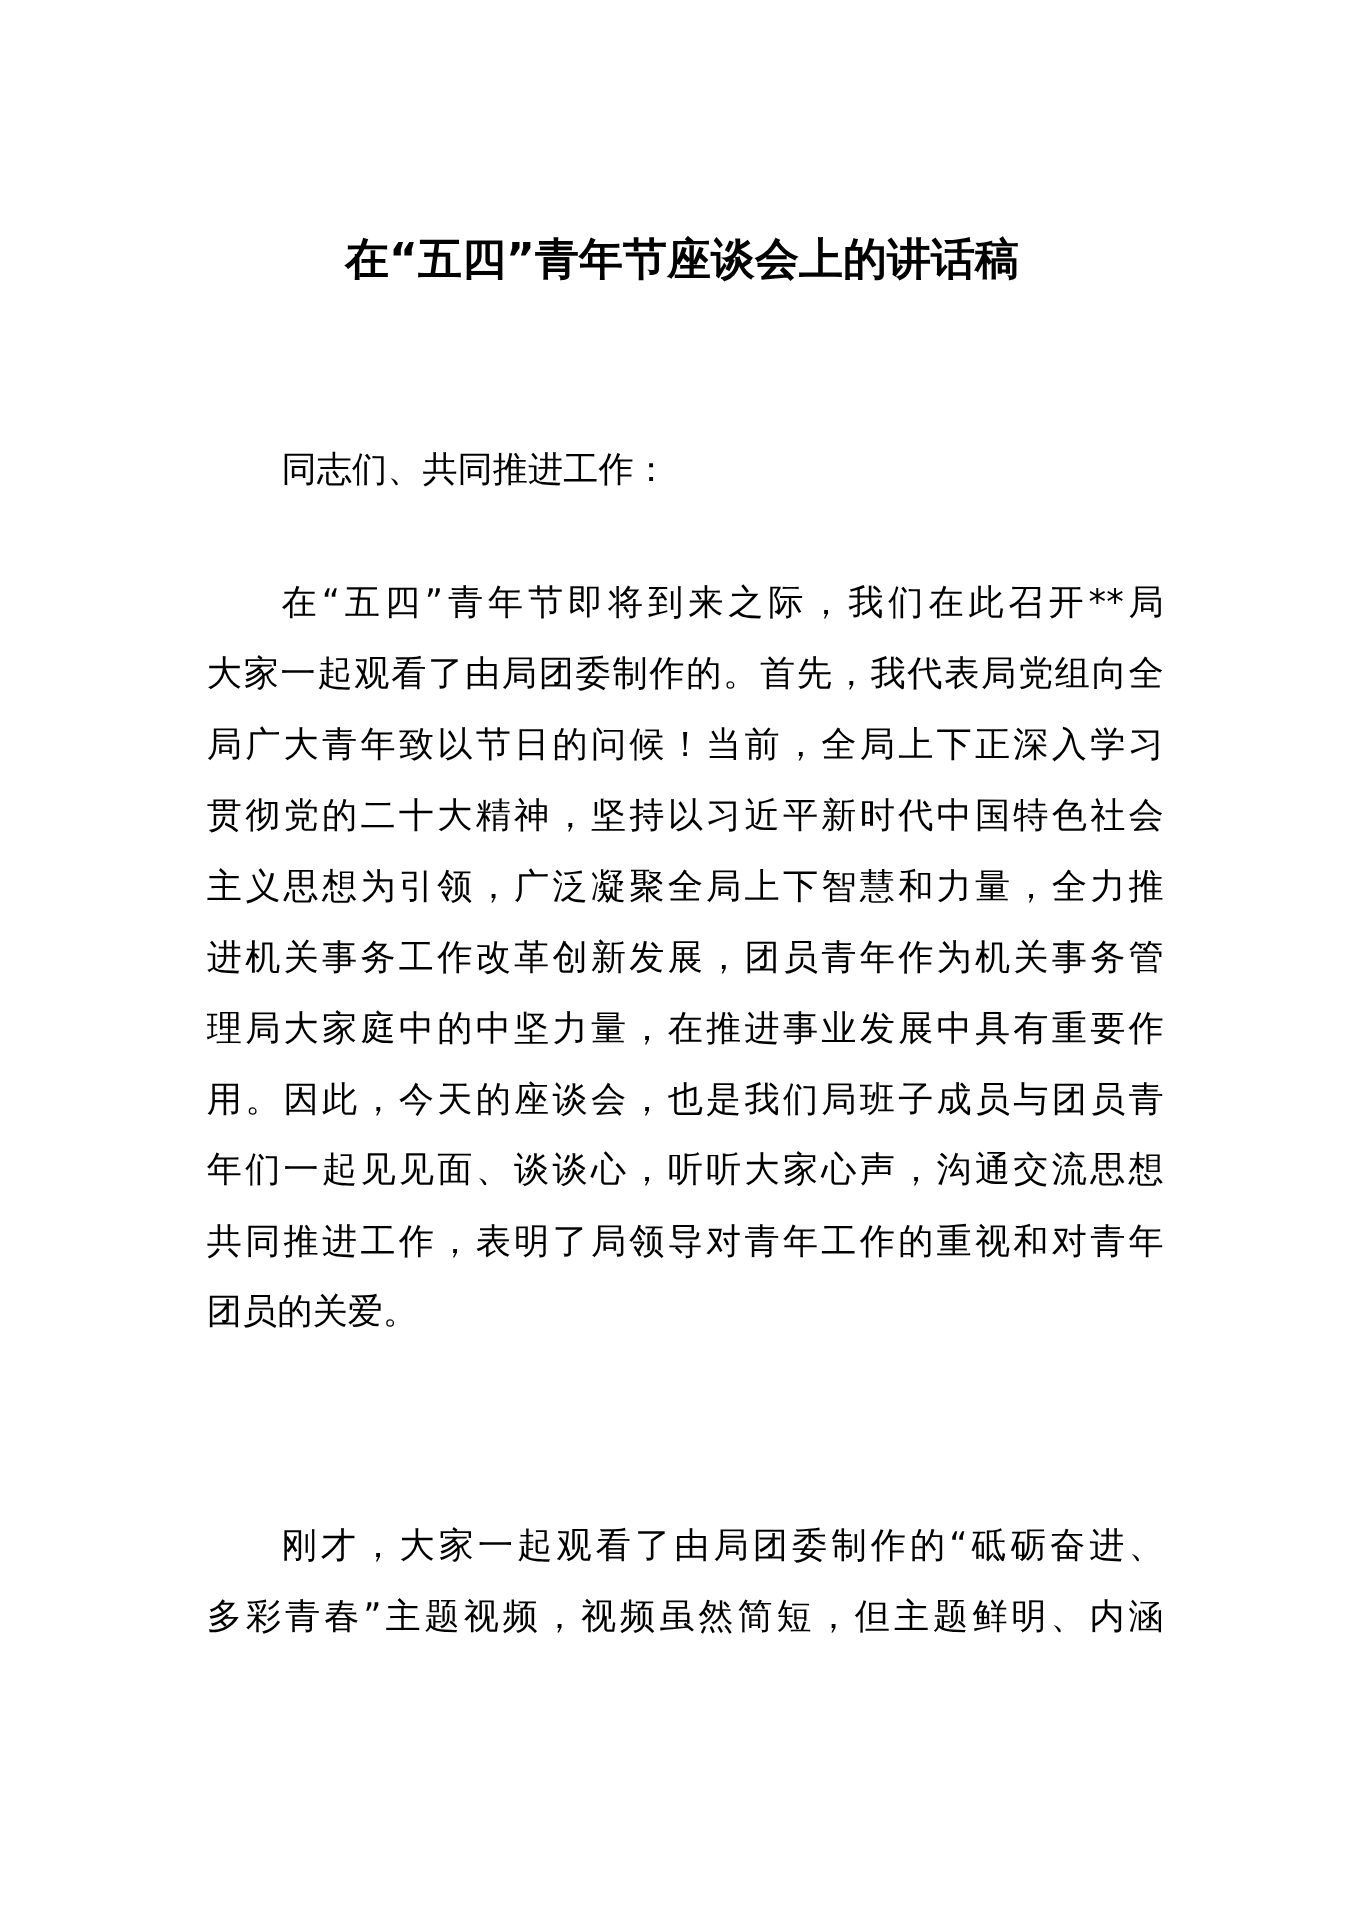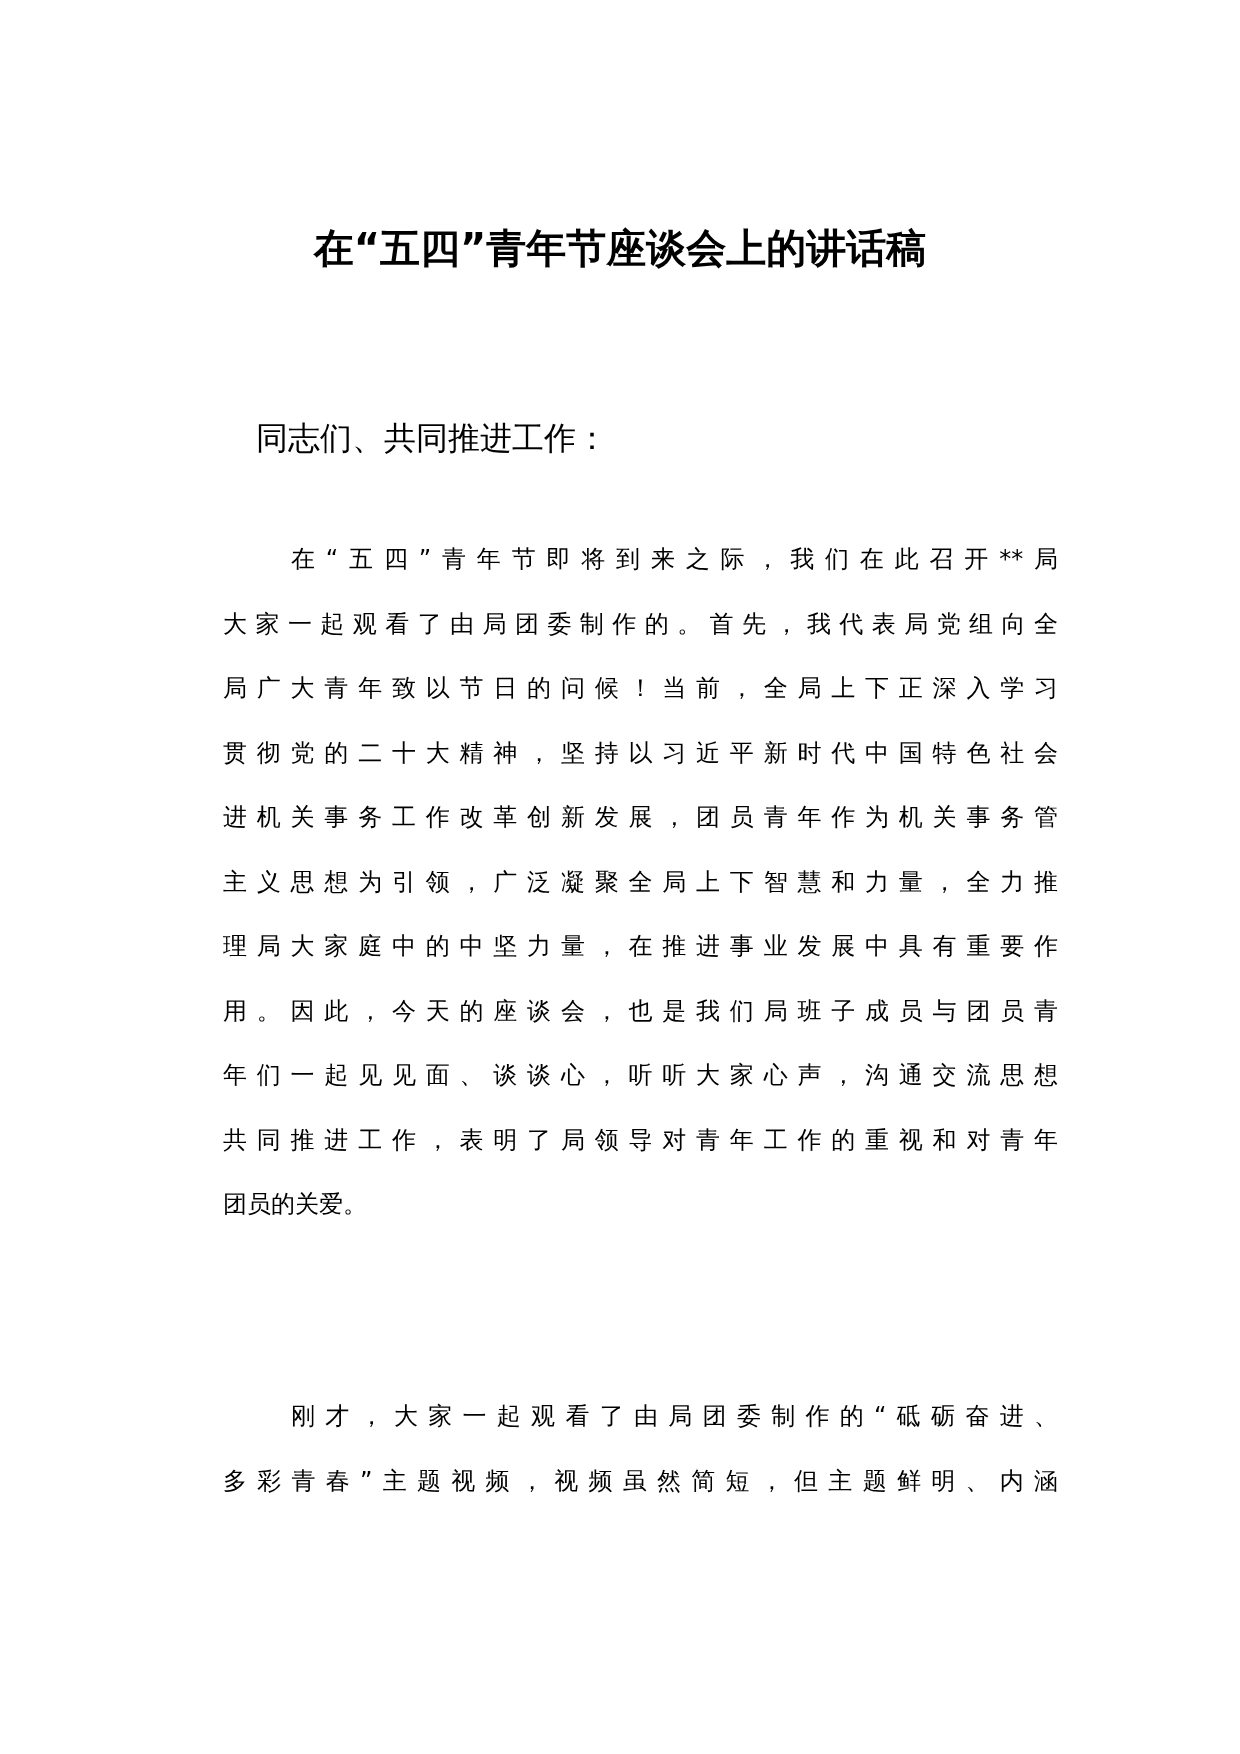--- a/index.html
+++ b/index.html
@@ -11,21 +11,21 @@
       width: 1240px;
       height: 1754px;
       position: relative;
       overflow: hidden;
       font-family: "DejaVu Sans", "Liberation Sans", sans-serif;
       color: #000000;
     }
     .page {
       position: absolute;
       left: 0;
-      top: 12px;
+      top: 0;
       width: 1240px;
       height: 1379px;
     }
     .title {
       position: absolute;
       left: 0;
       top: 208px;
       width: 1240px;
       text-align: center;
       font-size: 40px;
@@ -44,27 +44,26 @@
       white-space: nowrap;
     }
     .para {
       position: absolute;
       left: 188px;
       width: 870px;
       margin: 0;
     }
     .line {
       display: block;
-      font-size: 24px;
+      font-size: 32px;
       line-height: 64.5px;
       height: 64.5px;
       white-space: nowrap;
       text-align: justify;
       text-align-last: justify;
-      margin-left: 35px;
     }
     .line.first {
       padding-left: 68px;
     }
     .line.last {
       text-align-last: left;
     }
     #para-1 { top: 515px; }
     #para-2 { top: 1372px; }
   </style>
@@ -75,22 +74,22 @@
 
   <h1 class="title">在“五四”青年节座谈会上的讲话稿</h1>
 
   <p class="salutation">同志们、共同推进工作：</p>
 
   <div class="para" id="para-1">
     <span class="line first">在“五四”青年节即将到来之际，我们在此召开**局</span>
     <span class="line">大家一起观看了由局团委制作的。首先，我代表局党组向全</span>
     <span class="line">局广大青年致以节日的问候！当前，全局上下正深入学习</span>
     <span class="line">贯彻党的二十大精神，坚持以习近平新时代中国特色社会</span>
+    <span class="line">主义思想为引领，广泛凝聚全局上下智慧和力量，全力推</span>
     <span class="line">进机关事务工作改革创新发展，团员青年作为机关事务管</span>
-    <span class="line">主义思想为引领，广泛凝聚全局上下智慧和力量，全力推</span>
     <span class="line">理局大家庭中的中坚力量，在推进事业发展中具有重要作</span>
     <span class="line">用。因此，今天的座谈会，也是我们局班子成员与团员青</span>
     <span class="line">年们一起见见面、谈谈心，听听大家心声，沟通交流思想</span>
     <span class="line">共同推进工作，表明了局领导对青年工作的重视和对青年</span>
     <span class="line last">团员的关爱。</span>
   </div>
 
   <div class="para" id="para-2">
     <span class="line first">刚才，大家一起观看了由局团委制作的“砥砺奋进、</span>
     <span class="line">多彩青春”主题视频，视频虽然简短，但主题鲜明、内涵</span>

